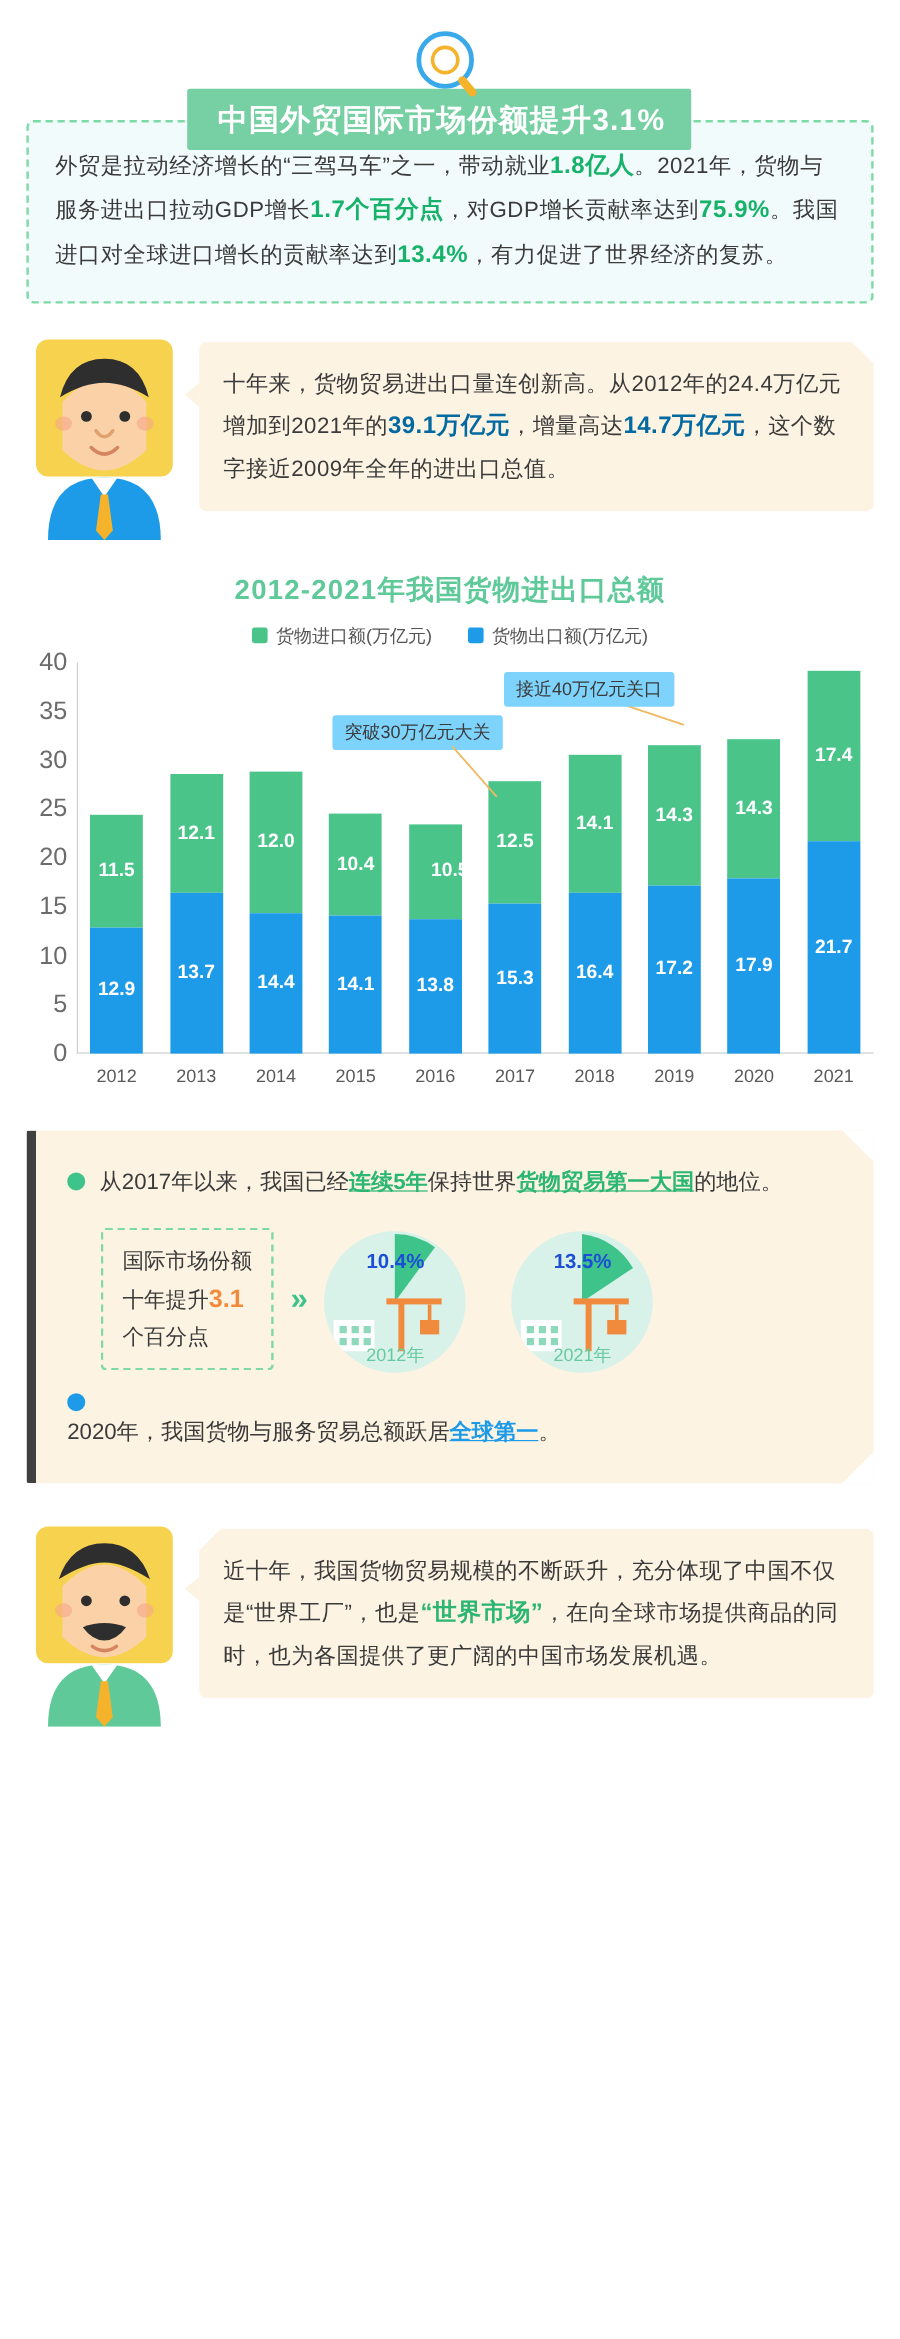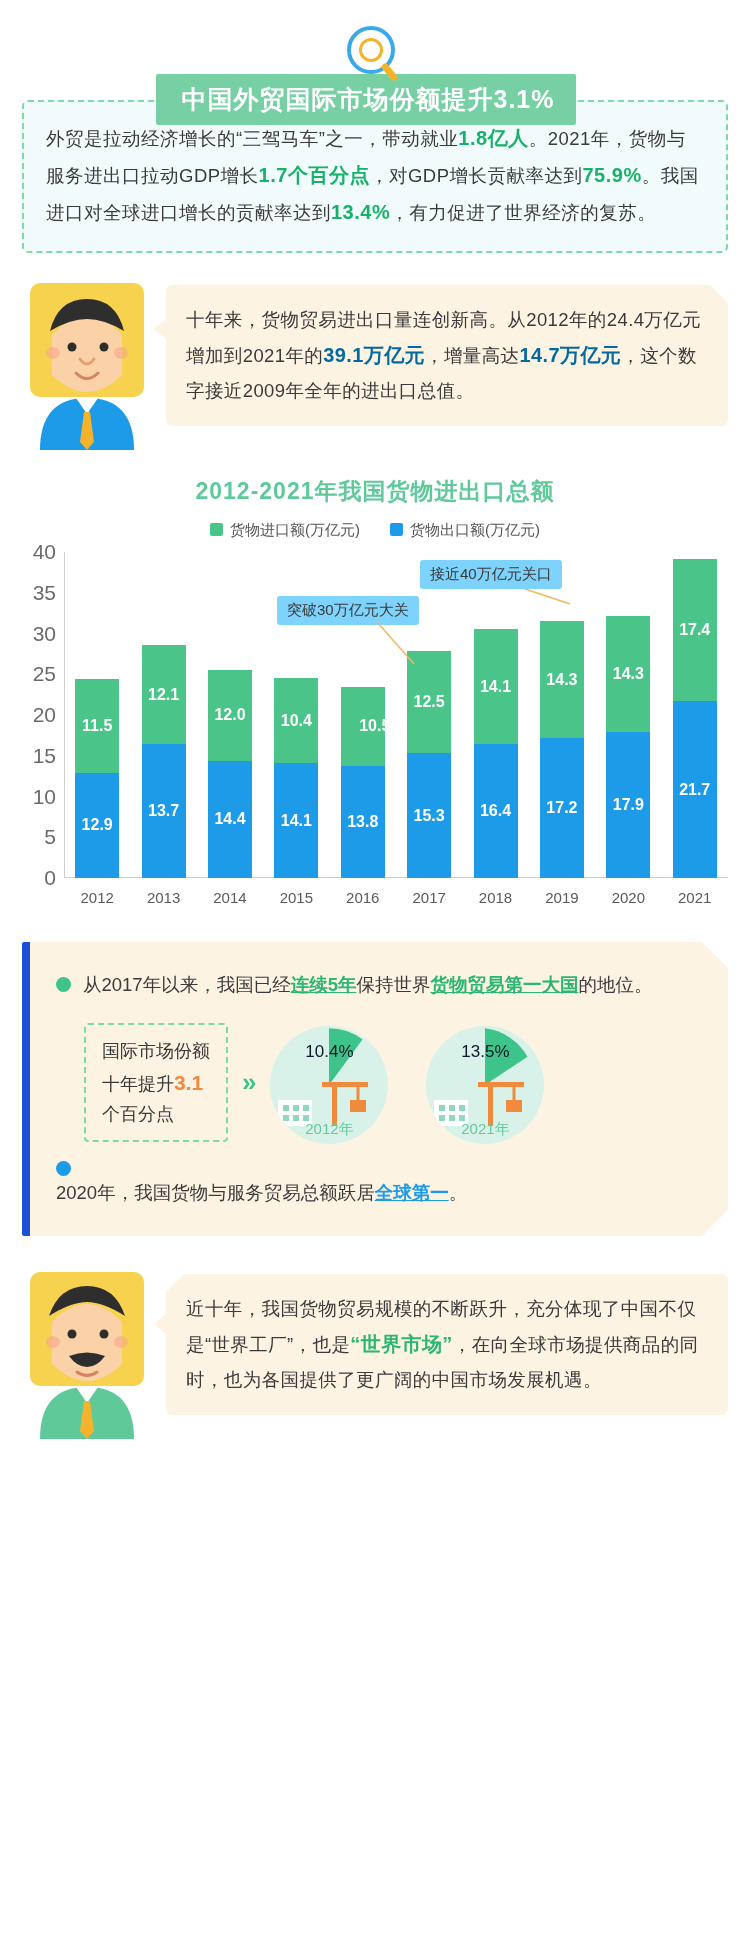--- a/index.html
+++ b/index.html
@@ -190,21 +190,21 @@
     padding:5px 10px;
     border-radius:3px;
     white-space:nowrap;
   }
 
   
   .panel{
     position:relative;
     margin:30px 22px 0 22px;
     background:#fdf3e3;
-    border-left:8px solid #1d4ed8;
+    border-left:8px solid #404040;
     border-radius:2px;
     padding:26px 24px 26px 26px;
   }
   .panel .corner-tr{
     position:absolute;right:0;top:0;width:0;height:0;
     border-top:26px solid #ffffff;border-left:26px solid transparent;
   }
   .panel .corner-br{
     position:absolute;right:0;bottom:0;width:0;height:0;
     border-bottom:26px solid #ffffff;border-right:0 solid transparent;
@@ -234,21 +234,21 @@
     display:flex;margin:0 14px;color:#3ec48a;font-size:26px;font-weight:bold;letter-spacing:-6px;
   }
   .pies{display:flex;gap:26px;}
   .pie-unit{width:130px;text-align:center;position:relative;}
   .pie{
     width:118px;height:118px;border-radius:50%;
     background:#d9f2e9;margin:0 auto;position:relative;overflow:hidden;
   }
   .pie .label{
     position:absolute;top:16px;left:50%;transform:translateX(-50%);
-    color:#0f172a;font-size:17px;font-weight:normal;z-index:4;
+    color:#1d4ed8;font-size:17px;font-weight:bold;z-index:4;
   }
   .pie .wedge{position:absolute;inset:0;}
   .crane{
     position:absolute;left:0;right:0;bottom:16px;height:52px;z-index:3;
   }
   .pie-year{
     margin-top:-24px;
     position:relative;z-index:5;
     color:#67c9a2;font-size:15px;
   }
@@ -334,21 +334,21 @@
       <div class="bars" id="bars">
           <div class="bar">
             <div class="seg seg-imp" style="height: 93.725px;">11.5</div>
             <div class="seg seg-exp" style="height: 105.135px;">12.9</div>
           </div>
           <div class="bar">
             <div class="seg seg-imp" style="height: 98.615px;">12.1</div>
             <div class="seg seg-exp" style="height: 134px;">13.7</div>
           </div>
           <div class="bar">
-            <div class="seg seg-imp" style="height: 91px; margin-top: 17px;">12.0</div>
+            <div class="seg seg-imp" style="height: 118px; margin-top: 17px;">12.0</div>
             <div class="seg seg-exp" style="height: 117.36px;">14.4</div>
           </div>
           <div class="bar">
             <div class="seg seg-imp" style="height: 84.76px;">10.4</div>
             <div class="seg seg-exp" style="height: 114.915px;">14.1</div>
           </div>
           <div class="bar">
             <div class="seg seg-imp" style="height: 79px; padding-left: 24px;">10.5</div>
             <div class="seg seg-exp" style="height: 112.47px;">13.8</div>
           </div>

